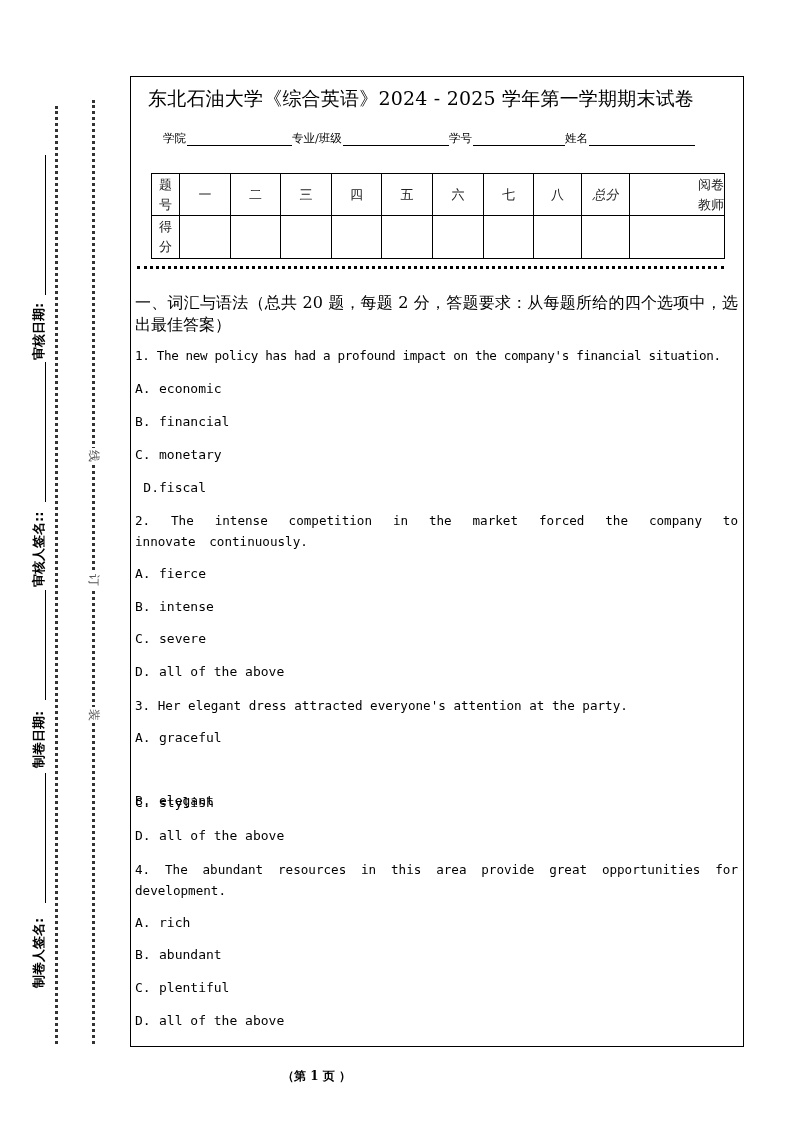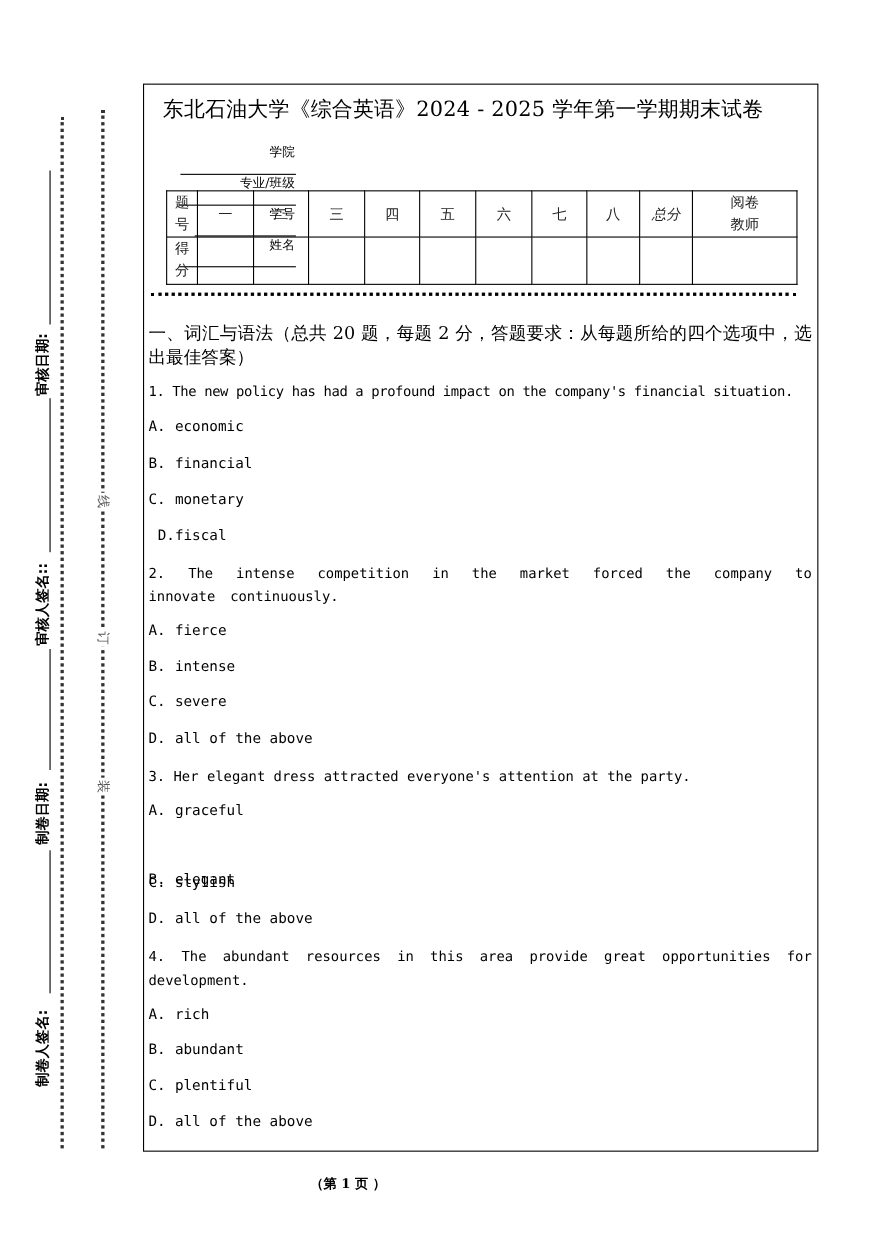--- a/index.html
+++ b/index.html
@@ -10,21 +10,21 @@
     .vdots { position: absolute; width: 0; border-left: 3px dotted #333; }
     .vlabel { position: absolute; left: 28px; width: 20px; transform-origin: center center; }
     .vlabel span { display: block; white-space: nowrap; font-weight: bold; font-size: 13px; transform: rotate(-90deg); transform-origin: left top; position: absolute; left: 2px; }
     .bind-char { position: absolute; left: 86px; width: 16px; height: 16px; background: #fff; font-family: "DejaVu Serif", serif; font-size: 12px; color: #555; display: flex; align-items: center; justify-content: center; transform: rotate(90deg); }
 
     
     .frame { position: absolute; left: 130px; top: 76px; width: 614px; height: 971px; border: 1px solid #000; box-sizing: border-box; }
 
     .title { position: absolute; left: 148px; top: 86px; width: 590px; font-family: "DejaVu Serif", serif; font-size: 19px; letter-spacing: 0.2px; white-space: nowrap; }
 
-    .info-row { position: absolute; top: 131px; left: 163px; font-family: "DejaVu Serif", serif; font-size: 11.5px; display: flex; align-items: flex-end; white-space: nowrap; flex-direction: column; }
+    .info-row { position: absolute; top: 131px; left: 163px; font-family: "DejaVu Serif", serif; font-size: 11.5px; display: flex; align-items: flex-end; white-space: nowrap; }
     .info-row .lbl { margin-right: 1px; }
     .info-row .blank { display: inline-block; height: 12px; border-bottom: 1px solid #000; }
 
     table.score { position: absolute; left: 151px; top: 173px; border-collapse: collapse; font-family: "DejaVu Serif", serif; font-size: 13px; }
     table.score td { border: 1px solid #000; text-align: center; vertical-align: middle; padding: 0; color: #222; }
     table.score tr.r1 td { height: 41px; }
     table.score tr.r2 td { height: 42px; }
     .stack { line-height: 20px; }
 
     .dotted-rule { position: absolute; left: 137px; top: 266px; width: 587px; height: 0; border-top: 3px dotted #000; }
@@ -92,21 +92,21 @@
     </td>
     <td style="width:50px;">一</td>
     <td style="width:49px;">二</td>
     <td style="width:50px;">三</td>
     <td style="width:49px;">四</td>
     <td style="width:50px;">五</td>
     <td style="width:50px;">六</td>
     <td style="width:49px;">七</td>
     <td style="width:47px;">八</td>
     <td style="width:47px;font-style:italic;">总分</td>
-    <td style="width:94px;">
+    <td style="width:94px;text-align:right;">
       <div class="stack">
             <div>阅卷</div>
             <div>教师</div>
           </div>
     </td>
   </tr>
   <tr class="r2">
     <td>
       <div class="stack">
             <div>得</div>

